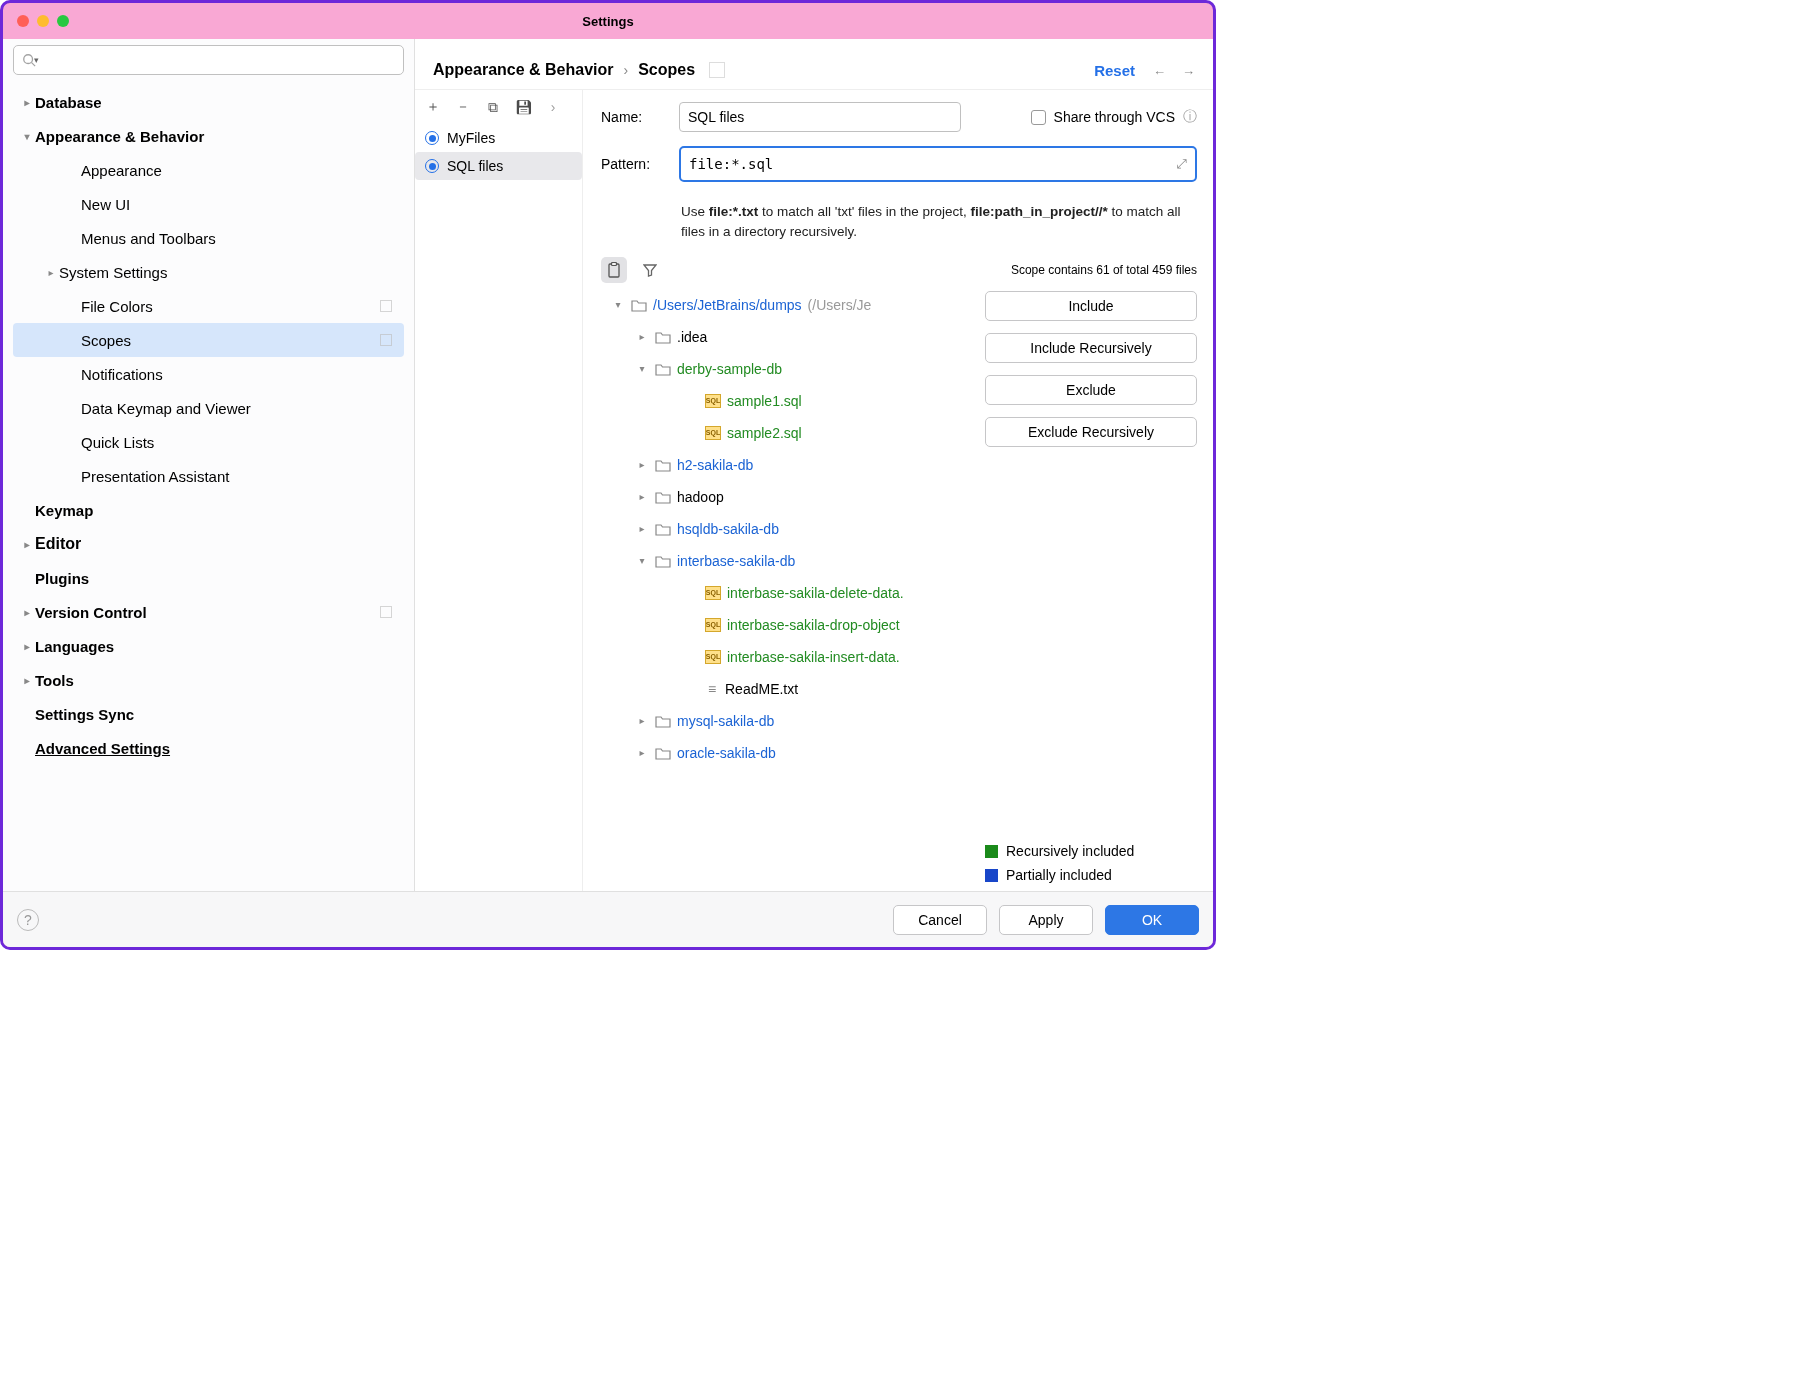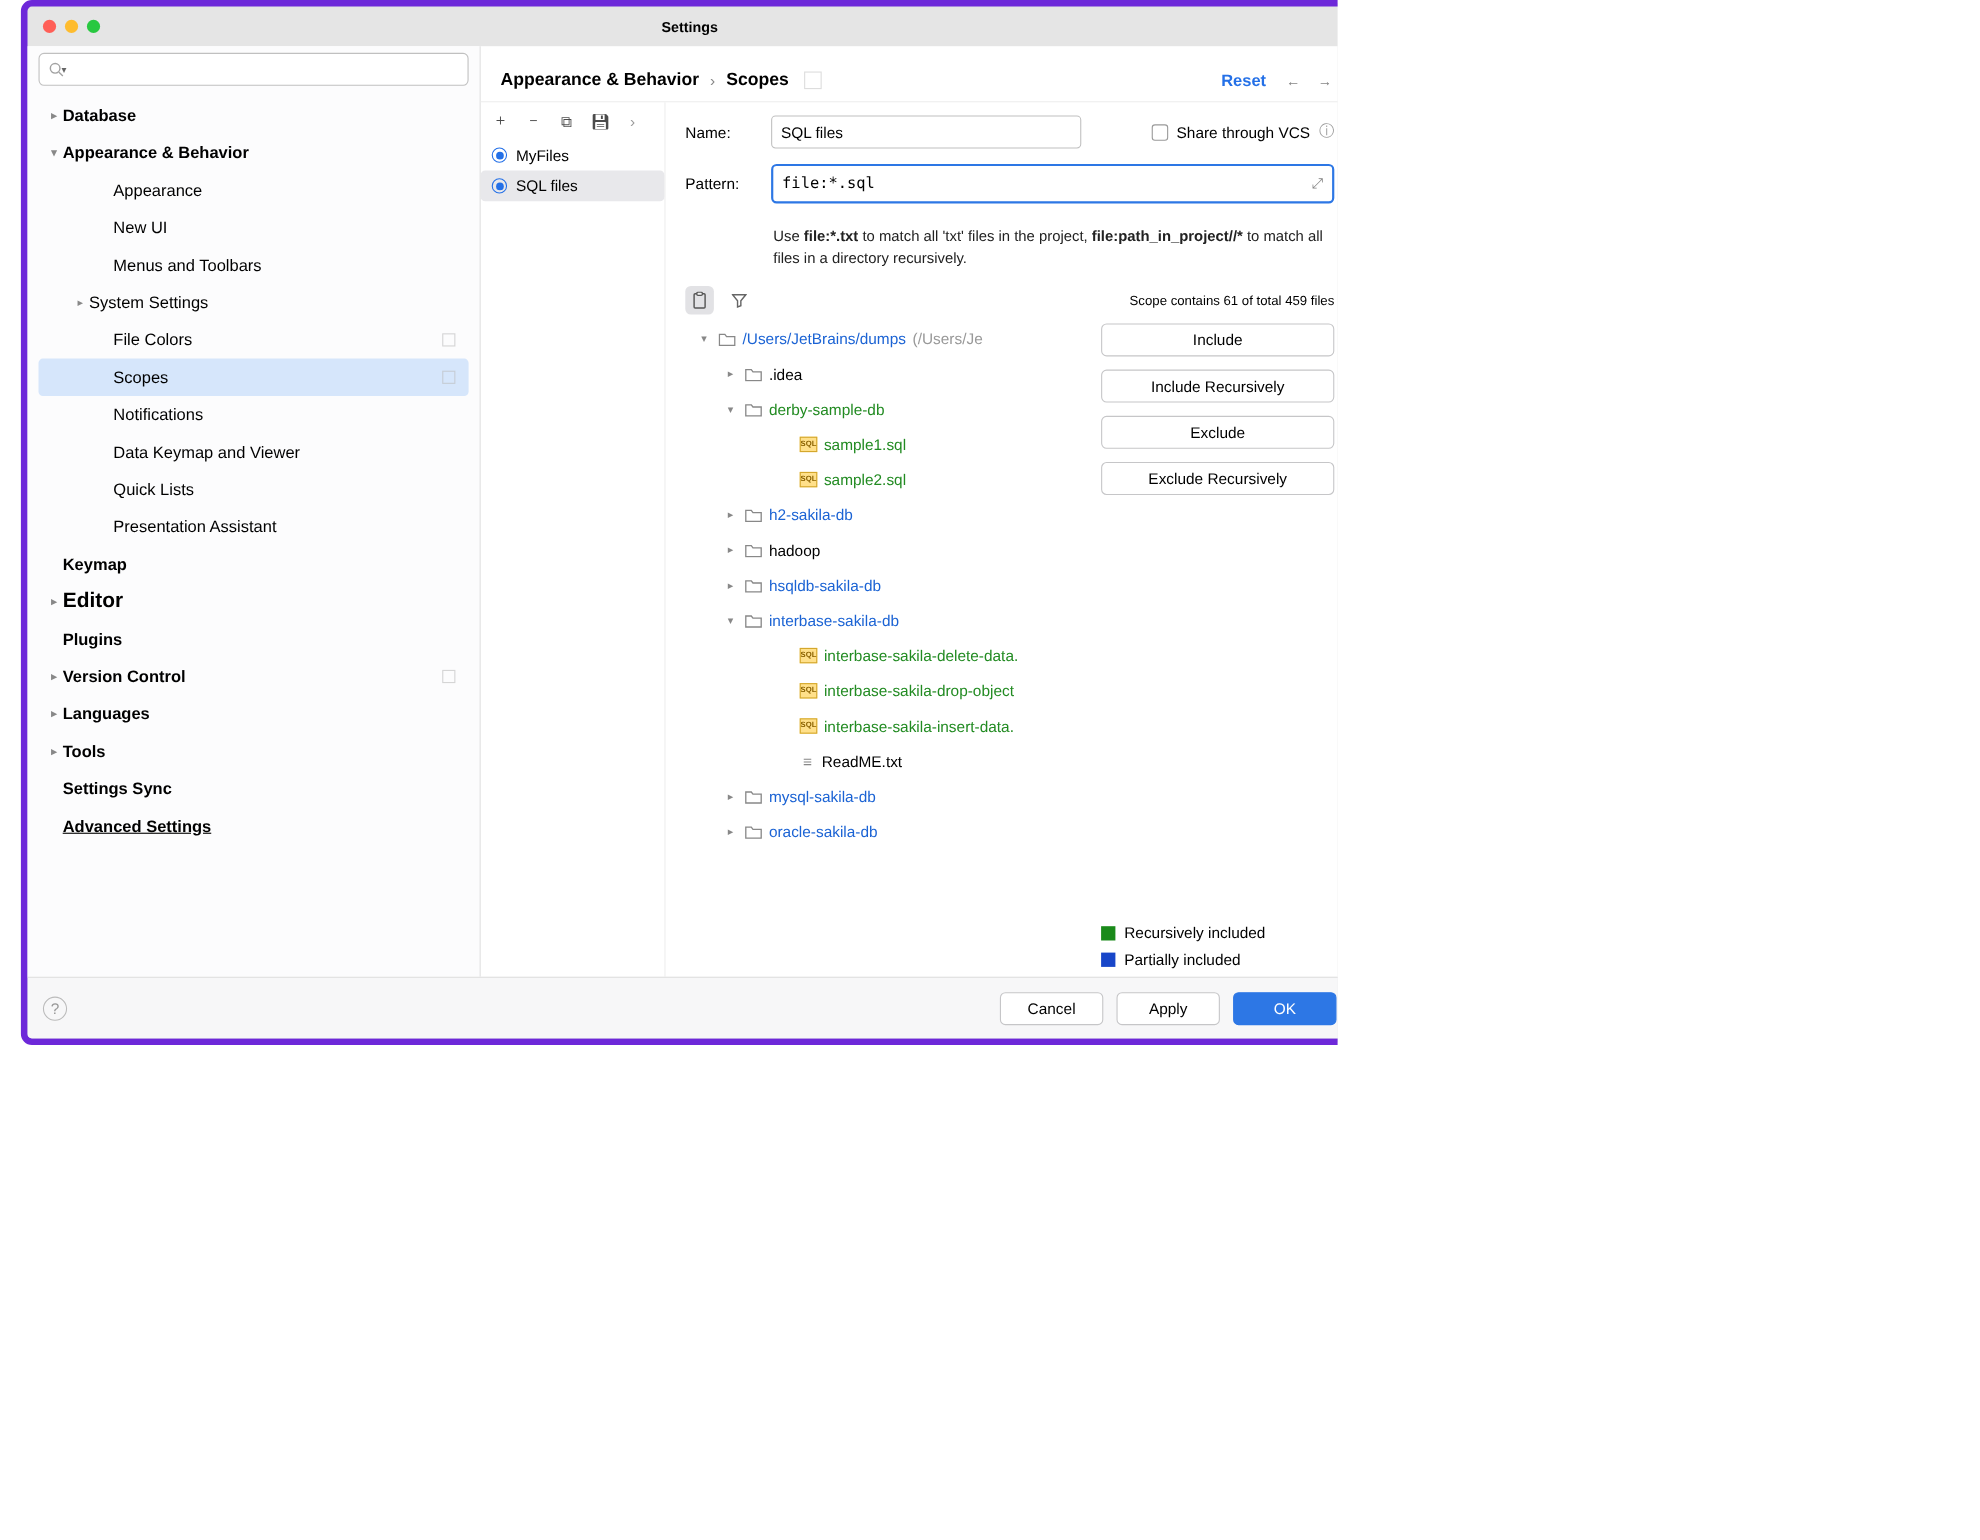--- a/index.html
+++ b/index.html
@@ -8,27 +8,26 @@
   font-size: 13px;
   color: #000;
   background: #fff;
   width: 1216px;
   height: 950px;
   overflow: hidden;
 }
 .window {
   width: 1216px;
   height: 950px;
-  background: #e5e5e5;
+  background: #f9a8d4;
   border-radius: 10px;
   overflow: hidden;
   display: flex;
   flex-direction: column;
-  border: 6px solid #6d28d9;
-  margin-left: 19px;
+  border: 3px solid #6d28d9;
 }
 .titlebar {
   height: 36px;
   display: flex;
   align-items: center;
   padding-left: 14px;
   position: relative;
 }
 .traffic { display: flex; gap: 8px; }
 .dot { width: 12px; height: 12px; border-radius: 50%; }
@@ -284,21 +283,21 @@
           <div class="tree-item indent2">
             <span class="chev"></span>
             <span style="font-size: 15px;">Presentation Assistant</span>
           </div>
           <div class="tree-item bold">
             <span class="chev"></span>
             <span style="font-size: 15px;">Keymap</span>
           </div>
           <div class="tree-item bold">
             <span class="chev">▸</span>
-            <span style="font-size: 19px;">Editor</span>
+            <span style="font-size: 16px;">Editor</span>
           </div>
           <div class="tree-item bold">
             <span class="chev"></span>
             <span style="font-size: 15px;">Plugins</span>
           </div>
           <div class="tree-item bold">
             <span class="chev">▸</span>
             <span style="font-size: 15px;">Version Control</span>
             <span class="badge"></span>
           </div>

